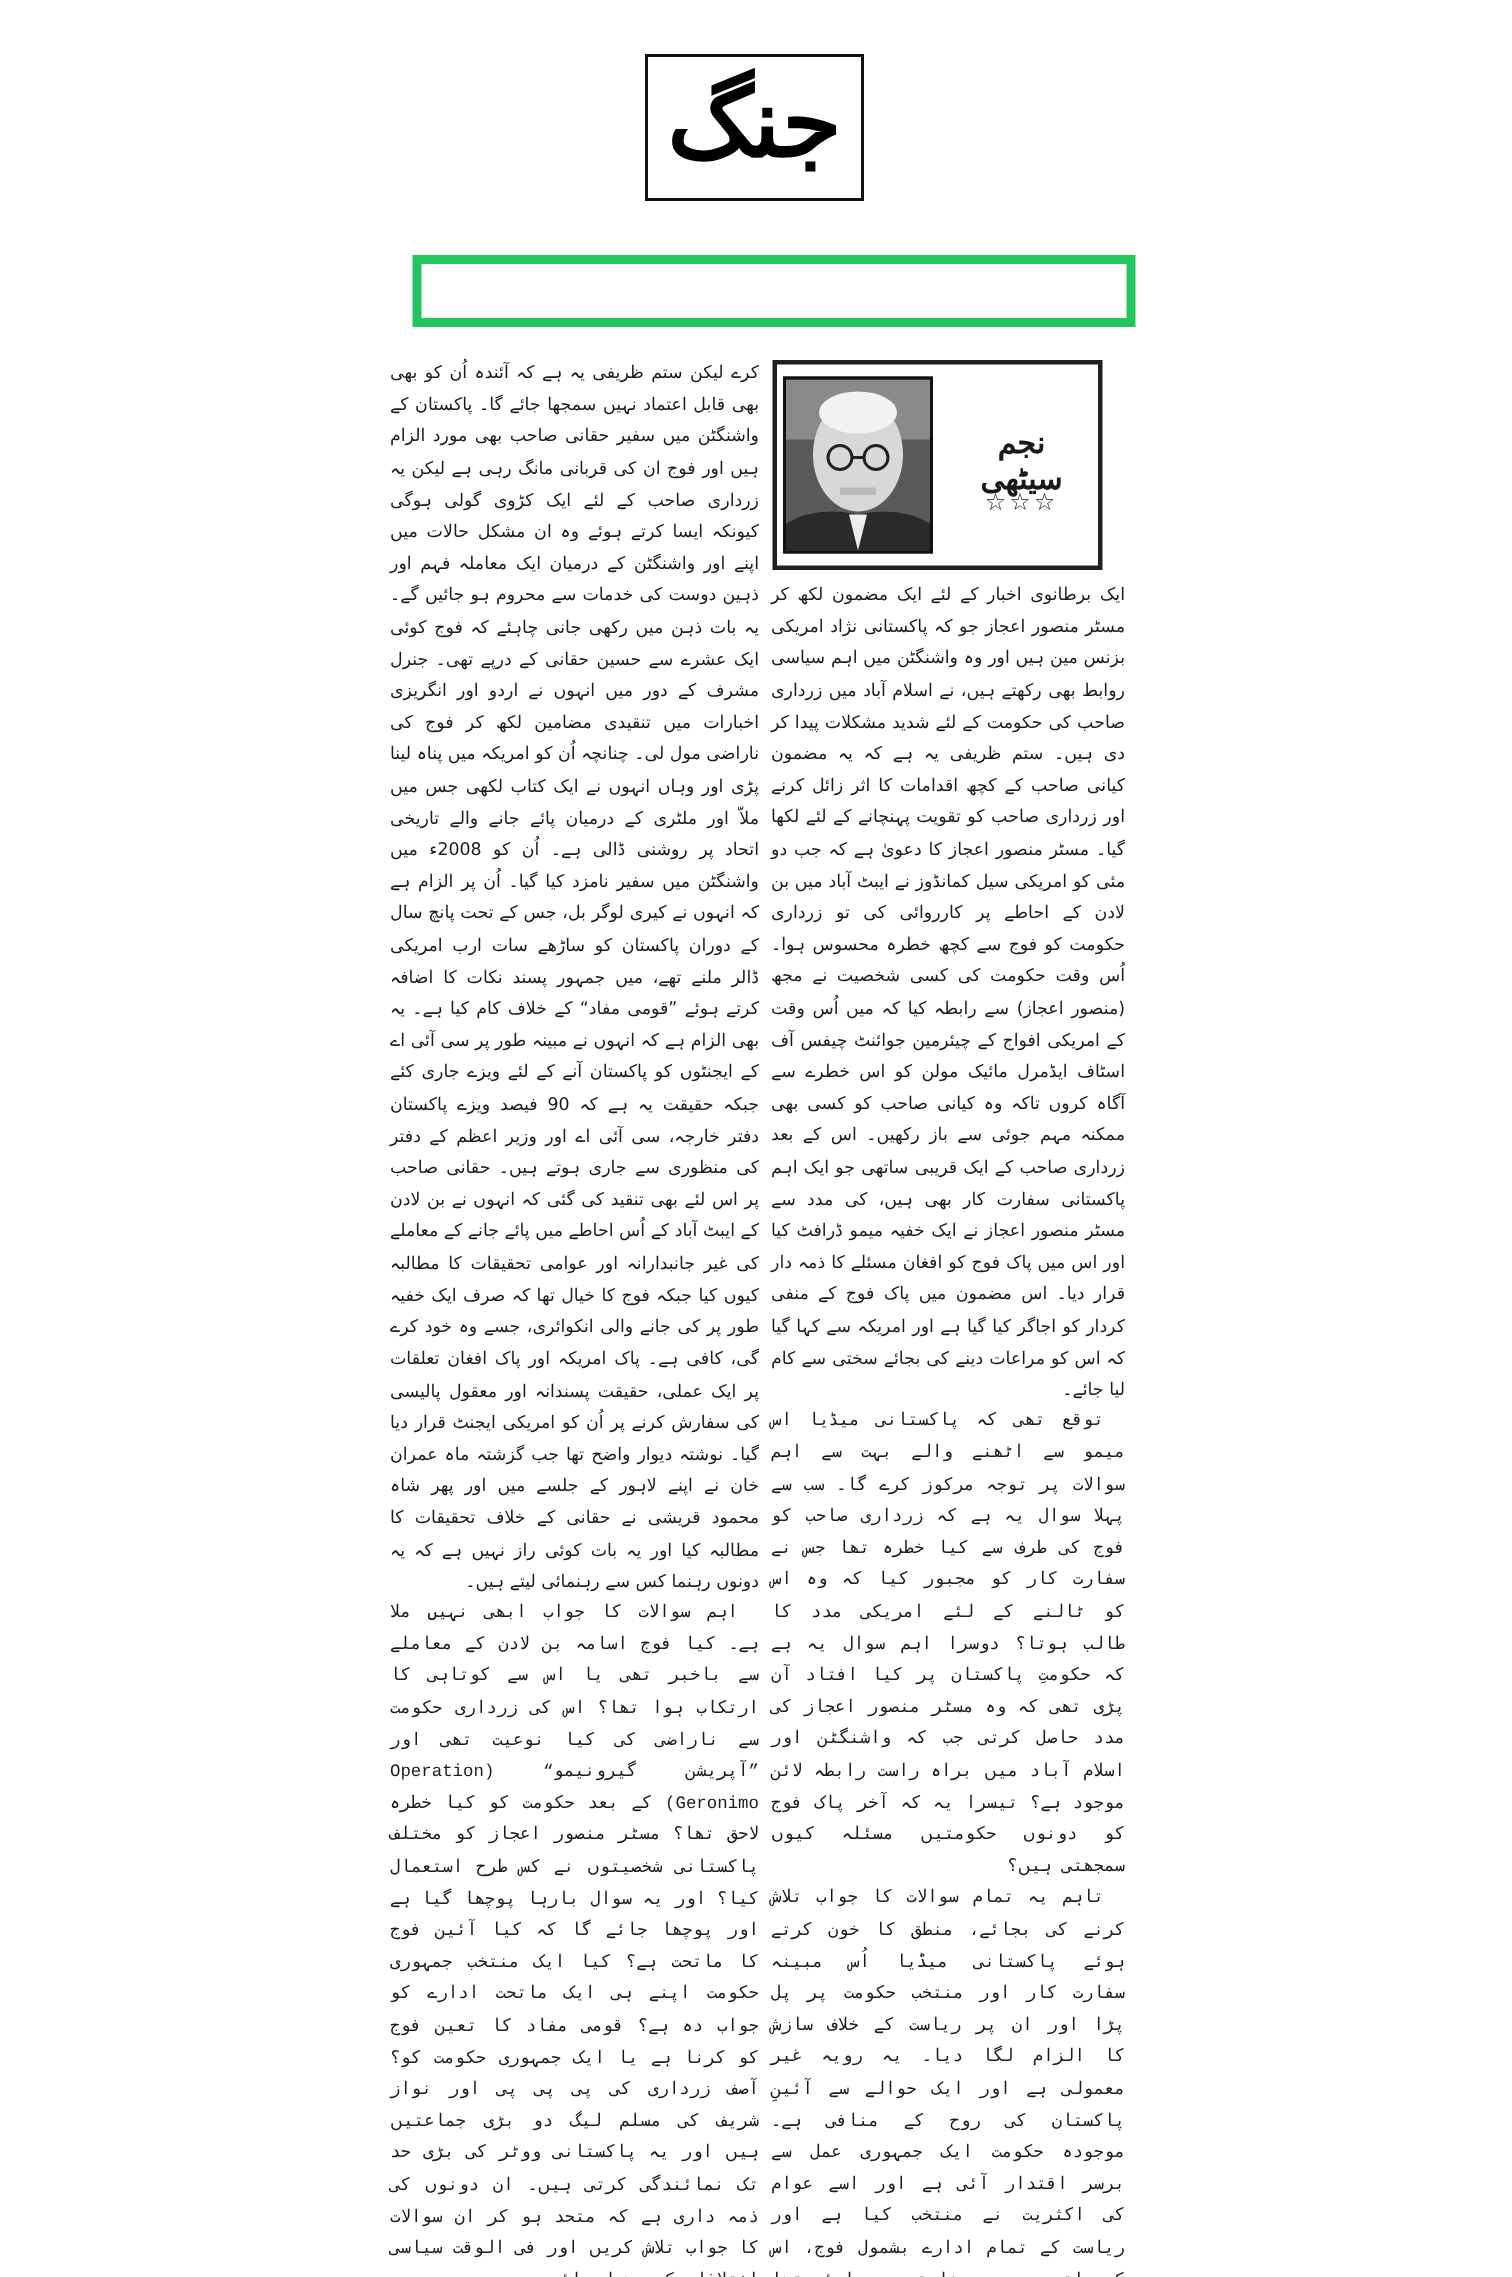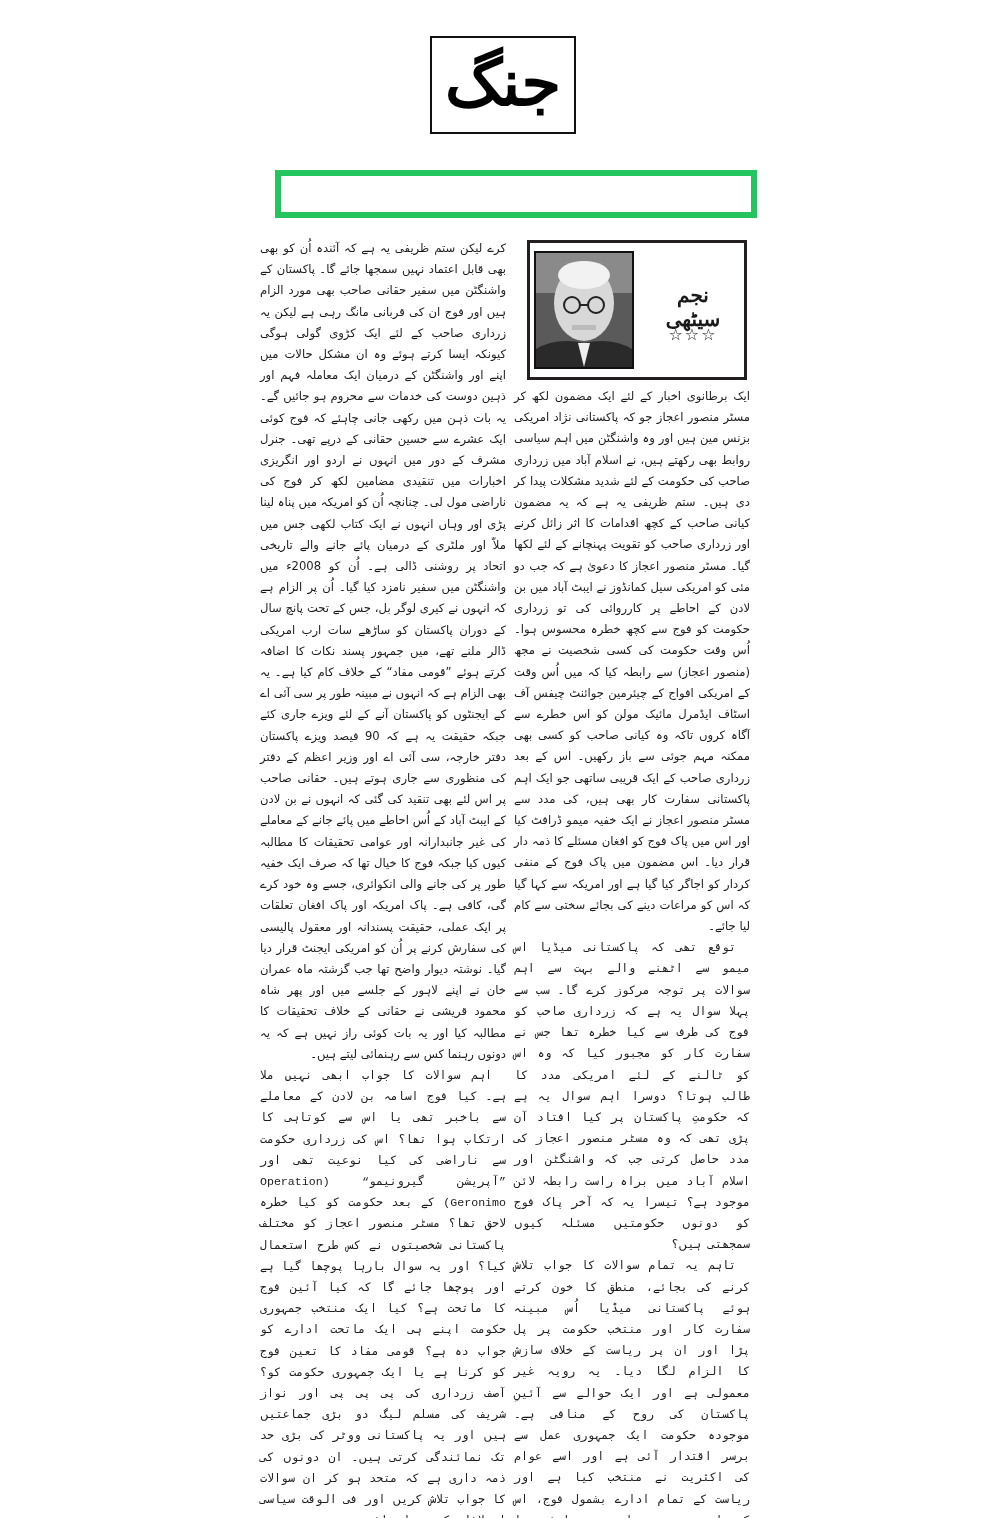--- a/index.html
+++ b/index.html
@@ -10,21 +10,21 @@
                 align-items: center; justify-content: center; }
     .logo-text { font-family: "DejaVu Serif", serif; font-size: 64px; font-weight: bold;
                  direction: rtl; line-height: 1; color: #000; margin-top: -4px; text-align: right; }
     .title-outer { position: absolute; left: 275px; top: 170px; width: 482px; height: 43px;
                    border: 6px solid #22c55e; box-sizing: border-box; padding: 18px; }
     .title-inner { width: 100%; height: 100%; background: #231f20; display: flex;
                    align-items: center; justify-content: center; }
     .title-text { color: #ffffff; font-family: "DejaVu Serif", serif; font-size: 26px;
                   direction: rtl; font-weight: bold; }
     .author-box { position: absolute; left: 515px; top: 240px; width: 220px; height: 140px;
-                  border: 3px solid #231f20; box-sizing: border-box; margin-left: 12px; }
+                  border: 3px solid #231f20; box-sizing: border-box; }
     .author-photo { position: absolute; left: 4px; top: 8px; width: 100px; height: 118px;
                     background: #3a3a3a; border: 2px solid #111; box-sizing: border-box;
                     overflow: hidden; }
     .author-name { position: absolute; left: 118px; top: 40px; width: 90px; text-align: center;
                    direction: rtl; font-family: "DejaVu Serif", serif; font-size: 20px; font-weight: bold; }
     .author-stars { position: absolute; left: 118px; top: 82px; width: 90px; text-align: center;
                     font-size: 16px; letter-spacing: 2px; color: #222; }
     .col { position: absolute; direction: rtl; text-align: justify; font-family: "DejaVu Sans", sans-serif;
            font-size: 11.6px; line-height: 21.2px; color: #1c1c1c; }
     .col p { margin: 0; }

